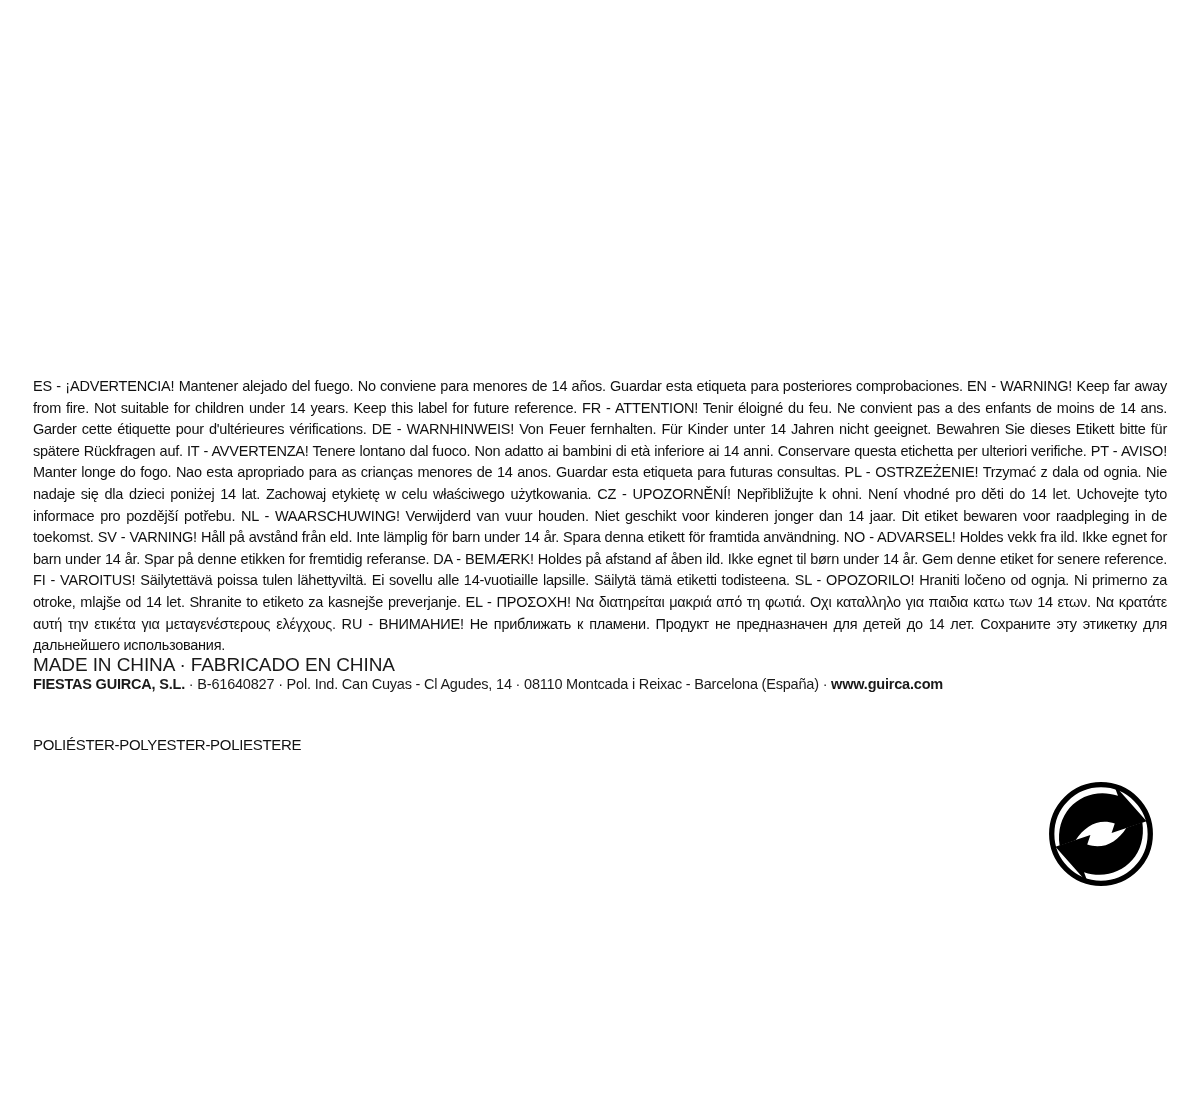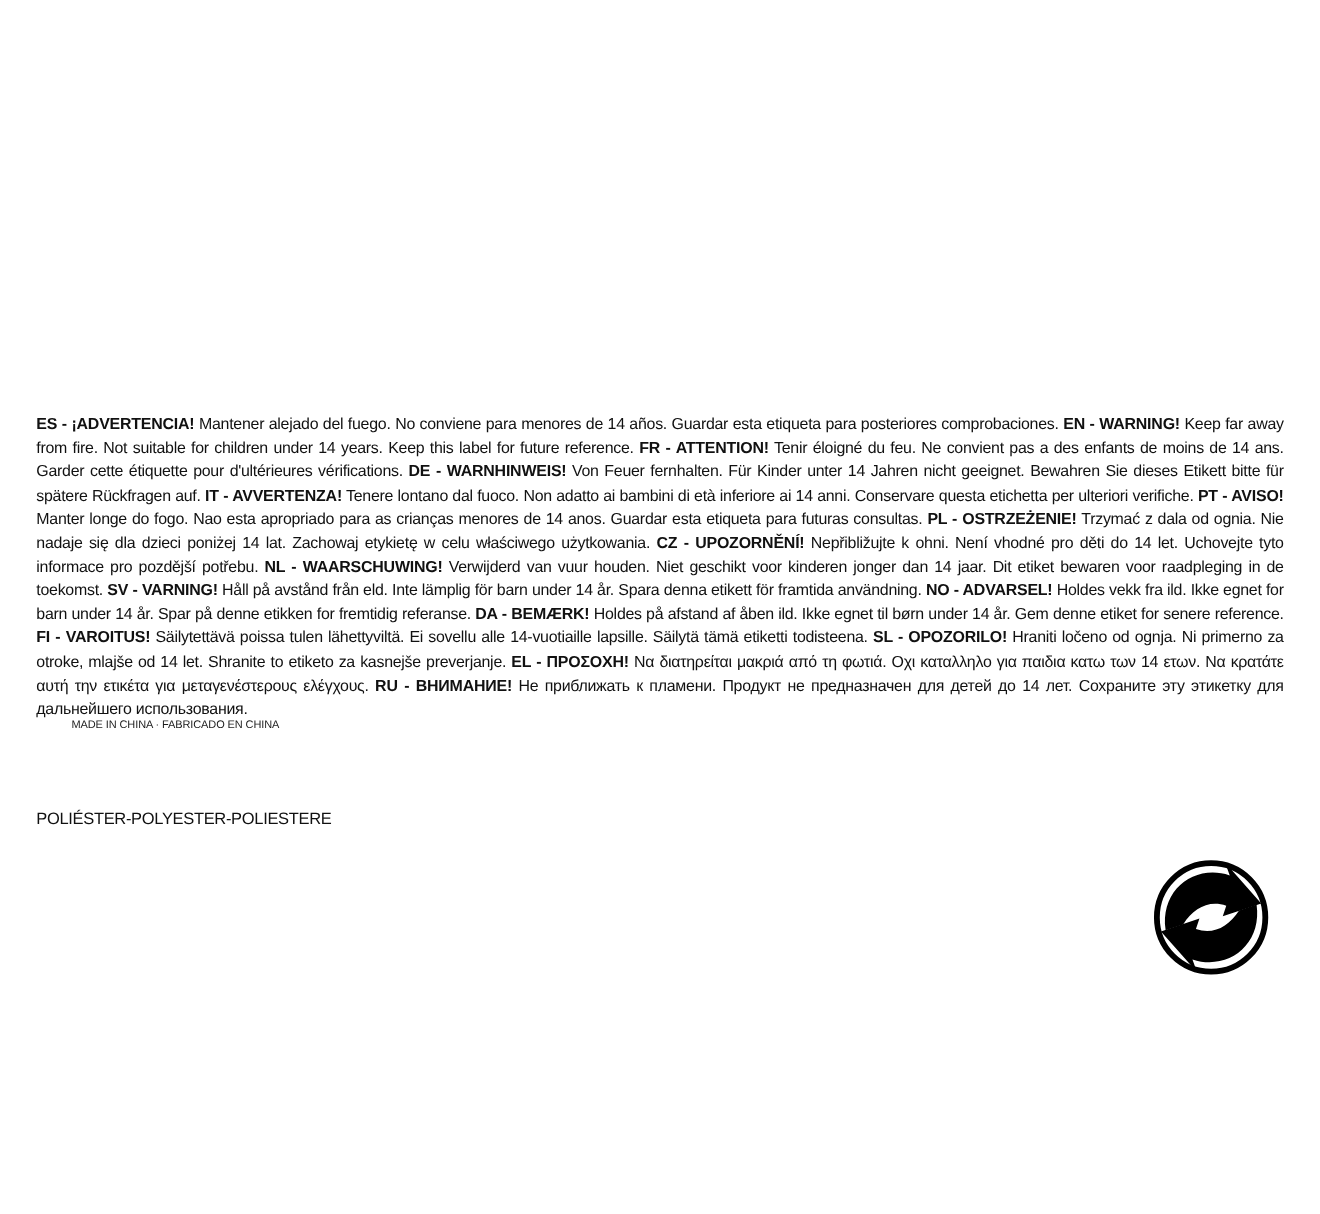--- a/index.html
+++ b/index.html
@@ -26,44 +26,43 @@
     top: 376px;
     width: 1134px;
     margin: 0;
     font-size: 14.5px;
     letter-spacing: -0.25px;
     line-height: 21.6px;
     text-align: justify;
     color: #111111;
   }
   .warnings b {
-    font-weight: bold;
+    font-weight: normal;
     letter-spacing: -0.2px;
     margin-top: 32px;
   }
   .arabic {
     position: absolute;
     right: 35px;
     top: 616px;
     text-align: right;
     direction: rtl;
     font-family: "DejaVu Sans", sans-serif;
     font-size: 16.5px;
     line-height: 26px;
     color: #111111;
   }
   .arabic b { font-weight: bold; }
   .madein {
     position: absolute;
     left: 33px;
     top: 654px;
-    font-size: 10px;
+    font-size: 19px;
     letter-spacing: -0.1px;
     color: #1a1a1a;
-    margin-left: 32px;
   }
   .company {
     position: absolute;
     left: 33px;
     top: 676px;
     font-size: 14.5px;
     letter-spacing: -0.2px;
     color: #1a1a1a;
     white-space: nowrap;
   }
@@ -91,20 +90,21 @@
 
 <div class="page">
 
   <p class="warnings" id="warnings"><b>ES - ¡ADVERTENCIA!</b> Mantener alejado del fuego. No conviene para menores de 14 años. Guardar esta etiqueta para posteriores comprobaciones. <b>EN - WARNING!</b> Keep far away from fire. Not suitable for children under 14 years. Keep this label for future reference. <b>FR - ATTENTION!</b> Tenir éloigné du feu. Ne convient pas a des enfants de moins de 14 ans. Garder cette étiquette pour d'ultérieures vérifications. <b>DE - WARNHINWEIS!</b> Von Feuer fernhalten. Für Kinder unter 14 Jahren nicht geeignet. Bewahren Sie dieses Etikett bitte für spätere Rückfragen auf. <b>IT - AVVERTENZA!</b> Tenere lontano dal fuoco. Non adatto ai bambini di età inferiore ai 14 anni. Conservare questa etichetta per ulteriori verifiche. <b>PT - AVISO!</b> Manter longe do fogo. Nao esta apropriado para as crianças menores de 14 anos. Guardar esta etiqueta para futuras consultas. <b>PL - OSTRZEŻENIE!</b> Trzymać z dala od ognia. Nie nadaje się dla dzieci poniżej 14 lat. Zachowaj etykietę w celu właściwego użytkowania. <b>CZ - UPOZORNĚNÍ!</b> Nepřibližujte k ohni. Není vhodné pro děti do 14 let. Uchovejte tyto informace pro pozdější potřebu. <b>NL - WAARSCHUWING!</b> Verwijderd van vuur houden. Niet geschikt voor kinderen jonger dan 14 jaar. Dit etiket bewaren voor raadpleging in de toekomst. <b>SV - VARNING!</b> Håll på avstånd från eld. Inte lämplig för barn under 14 år. Spara denna etikett för framtida användning. <b>NO - ADVARSEL!</b> Holdes vekk fra ild. Ikke egnet for barn under 14 år. Spar på denne etikken for fremtidig referanse. <b>DA - BEMÆRK!</b> Holdes på afstand af åben ild. Ikke egnet til børn under 14 år. Gem denne etiket for senere reference. <b>FI - VAROITUS!</b> Säilytettävä poissa tulen lähettyviltä. Ei sovellu alle 14-vuotiaille lapsille. Säilytä tämä etiketti todisteena. <b>SL - OPOZORILO!</b> Hraniti ločeno od ognja. Ni primerno za otroke, mlajše od 14 let. Shranite to etiketo za kasnejše preverjanje. <b>EL - ΠΡΟΣΟΧΗ!</b> Να διατηρείται μακριά από τη φωτιά. Οχι καταλληλο για παιδια κατω των 14 ετων. Να κρατάτε αυτή την ετικέτα για μεταγενέστερους ελέγχους. <b>RU - ВНИМАНИЕ!</b> Не приближать к пламени. Продукт не предназначен для детей до 14 лет. Сохраните эту этикетку для дальнейшего использования.</p>
 
   <div class="arabic">
   </div>
 
   <div class="madein">MADE IN CHINA · FABRICADO EN CHINA</div>
 
+  <div class="company"><b>FIESTAS GUIRCA, S.L.</b><span> · B-61640827 · Pol. Ind. Can Cuyas - Cl Agudes, 14 · 08110 Montcada i Reixac - Barcelona (España) · </span><b>www.guirca.com</b></div>
 
   <div class="material">POLIÉSTER-POLYESTER-POLIESTERE</div>
 
   <div class="greendot">
     <svg viewBox="0 0 100 100" width="106" height="106" aria-hidden="true">
       <circle cx="50" cy="50" r="46.5" fill="none" stroke="#000000" stroke-width="5"></circle>
       <path d="M 11 61 C 6 26 36 4 66 14 L 62 3 L 93 38 L 60 49 L 63 40 C 48 35 35 42 26 56 Z" fill="#000000"></path>
       <path d="M 11 61 C 6 26 36 4 66 14 L 62 3 L 93 38 L 60 49 L 63 40 C 48 35 35 42 26 56 Z" fill="#000000" transform="rotate(180 50 50)"></path>
     </svg>
   </div>

